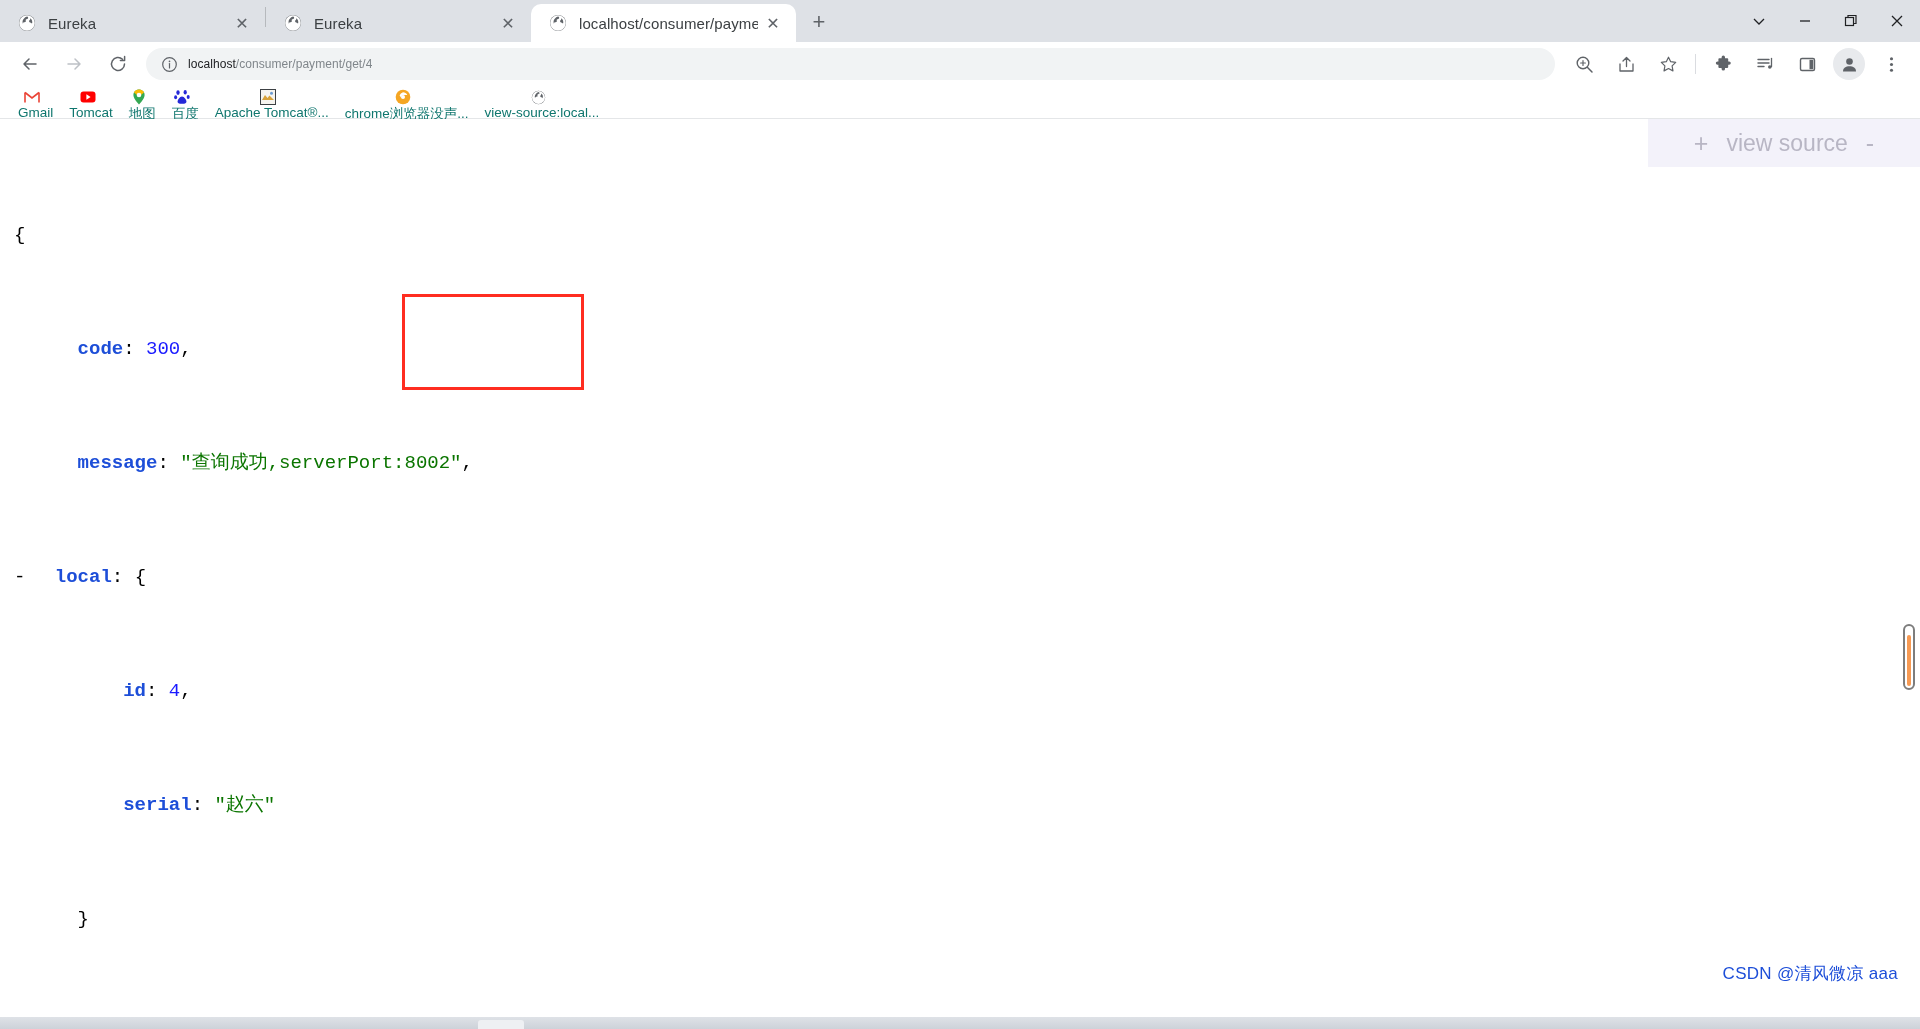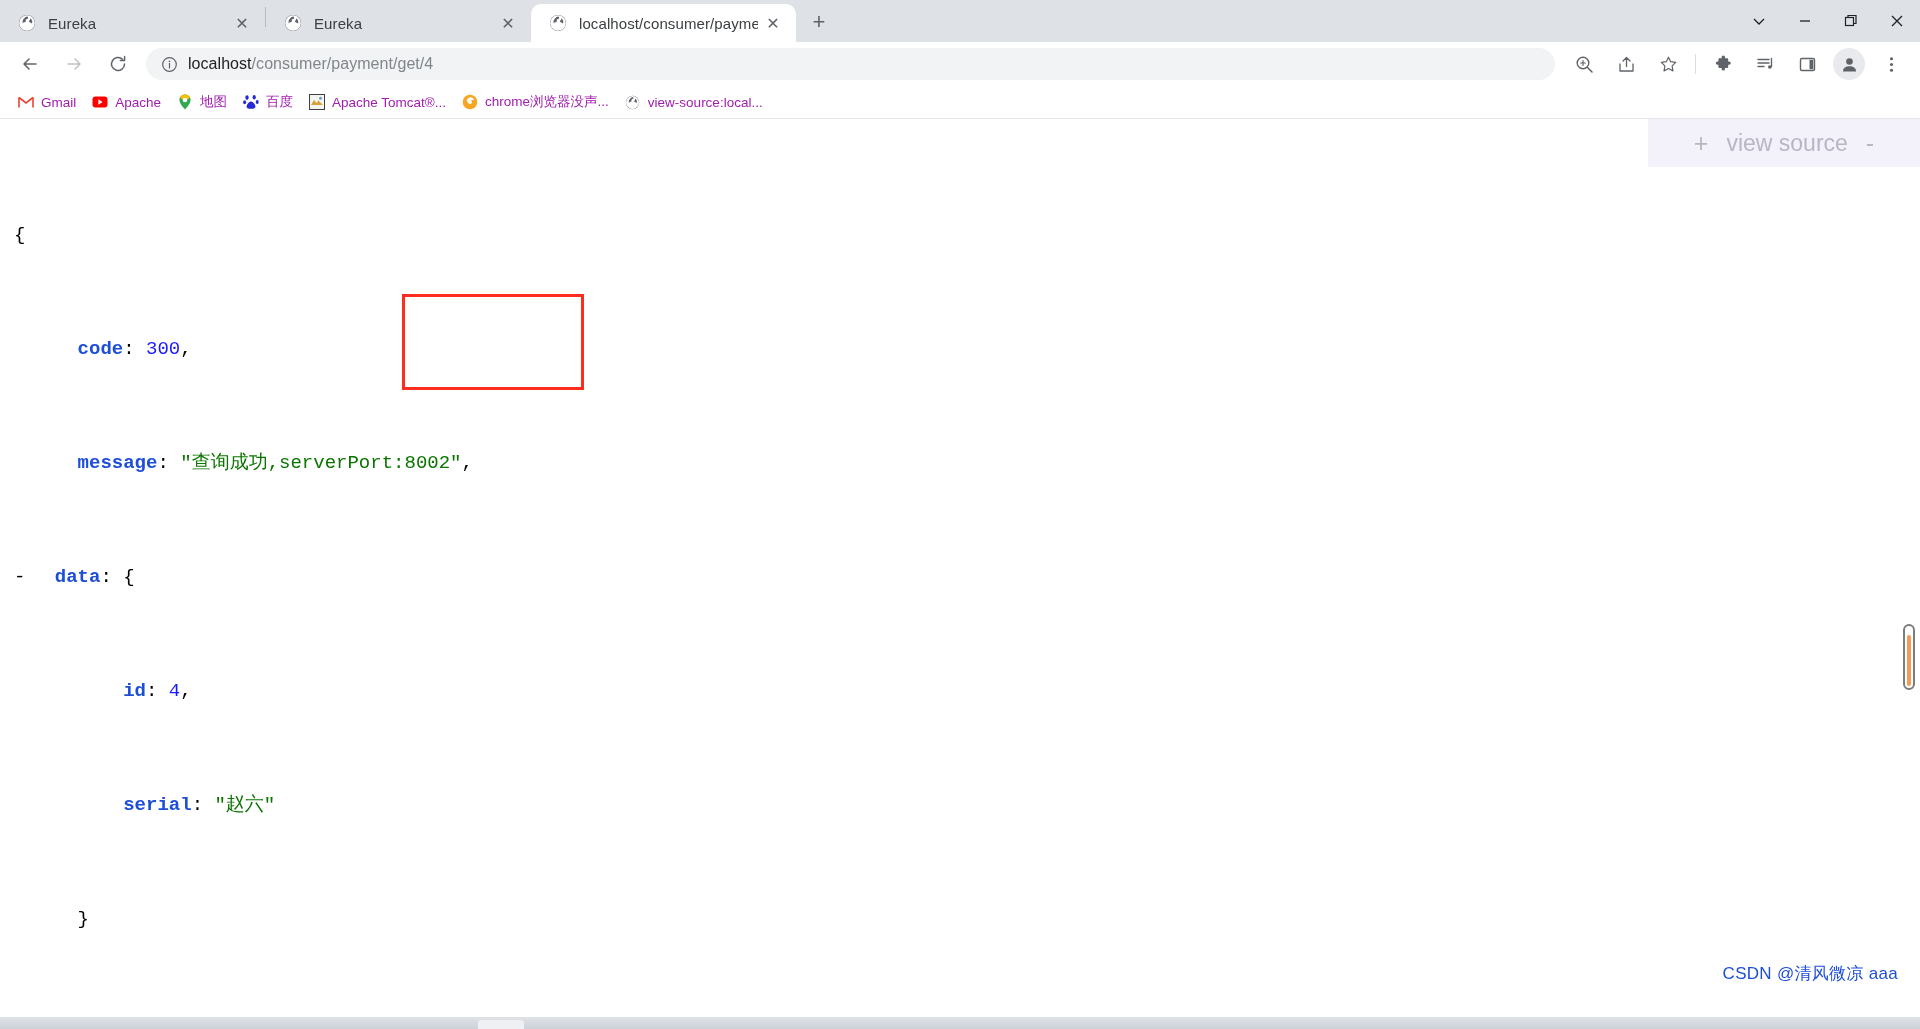--- a/index.html
+++ b/index.html
@@ -112,21 +112,21 @@
     min-width: 0;
   }
   .omnibox .info-icon {
     width: 18px; height: 18px;
     flex: 0 0 18px;
     margin-right: 10px;
     display: flex; align-items: center; justify-content: center;
     color: #5f6368;
   }
   .omnibox .url {
-    font-size: 16px;
+    font-size: 12px;
     color: #80868b;
     white-space: nowrap;
     overflow: hidden;
     letter-spacing: 0.05px;
   }
   .omnibox .url .host { color: #202124; }
   .tb-actions { display: flex; align-items: center; }
   .tbicon {
     width: 32px; height: 32px;
     margin: 0 5px;
@@ -146,22 +146,23 @@
     padding: 0 10px;
     border-bottom: 1px solid #e4e6e8;
   }
   .bm {
     display: flex;
     align-items: center;
     height: 26px;
     padding: 0 8px;
     border-radius: 4px;
     font-size: 13.5px;
-    color: #a21caf;
+    color: #0f766e;
     white-space: nowrap;
+    flex-direction: column;
   }
   .bm .bmicon {
     width: 16px; height: 16px;
     flex: 0 0 16px;
     margin-right: 7px;
     display: flex; align-items: center; justify-content: center;
   }
 
   
   .content {
@@ -430,21 +431,21 @@
       </span>
       <span>Gmail</span>
     </div>
     <div class="bm">
       <span class="bmicon">
         <svg width="16" height="12" viewBox="0 0 16 12">
           <rect x="0.5" y="0.5" width="15" height="11" rx="3" fill="#ff0000"></rect>
           <path d="M6.4 3.3l4.2 2.7-4.2 2.7z" fill="#ffffff"></path>
         </svg>
       </span>
-      <span>Apache</span>
+      <span>Tomcat</span>
     </div>
     <div class="bm">
       <span class="bmicon">
         <svg width="14" height="16" viewBox="0 0 14 16">
           <path d="M7 0.6C3.9.6 1.4 3 1.4 6c0 4.2 5.6 9.4 5.6 9.4S12.6 10.2 12.6 6C12.6 3 10.1.6 7 .6z" fill="#34a853"></path>
           <path d="M7 .6C4.8.6 2.9 1.8 2 3.6L7 7.6l5-4C11.1 1.8 9.2.6 7 .6z" fill="#fbbc04"></path>
           <circle cx="7" cy="6" r="2.3" fill="#ffffff"></circle>
         </svg>
       </span>
       <span>地图</span>
@@ -501,21 +502,21 @@
     </div>
 
     <div class="jsonview">
 
       <div class="jline"><span class="punct">{</span></div>
 
       <div class="jline"><span class="toggle"></span>    <span class="key">code</span><span class="punct">: </span><span class="num">300</span><span class="punct">,</span></div>
 
       <div class="jline"><span class="toggle"></span>    <span class="key">message</span><span class="punct">: </span><span class="str">"查询成功,serverPort:8002"</span><span class="punct">,</span></div>
 
-      <div class="jline"><span class="toggle">-</span>  <span class="key">data</span><span class="punct">: </span><span class="punct">{</span></div>
+      <div class="jline"><span class="toggle">-</span>  <span class="key">local</span><span class="punct">: </span><span class="punct">{</span></div>
 
       <div class="jline"><span class="toggle"></span>        <span class="key">id</span><span class="punct">: </span><span class="num">4</span><span class="punct">,</span></div>
 
       <div class="jline"><span class="toggle"></span>        <span class="key">serial</span><span class="punct">: </span><span class="str">"赵六"</span></div>
 
       <div class="jline"><span class="toggle"></span>    <span class="punct">}</span></div>
 
       
 
     </div>

